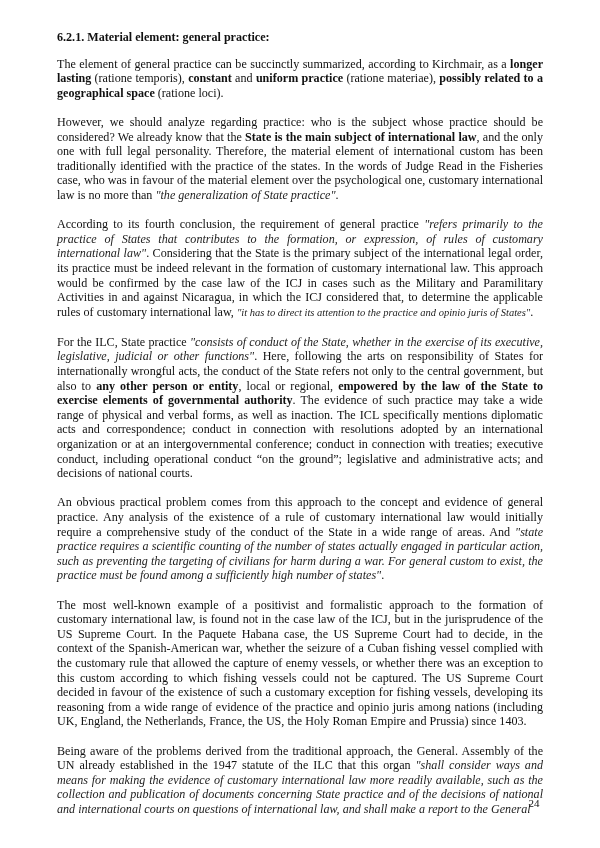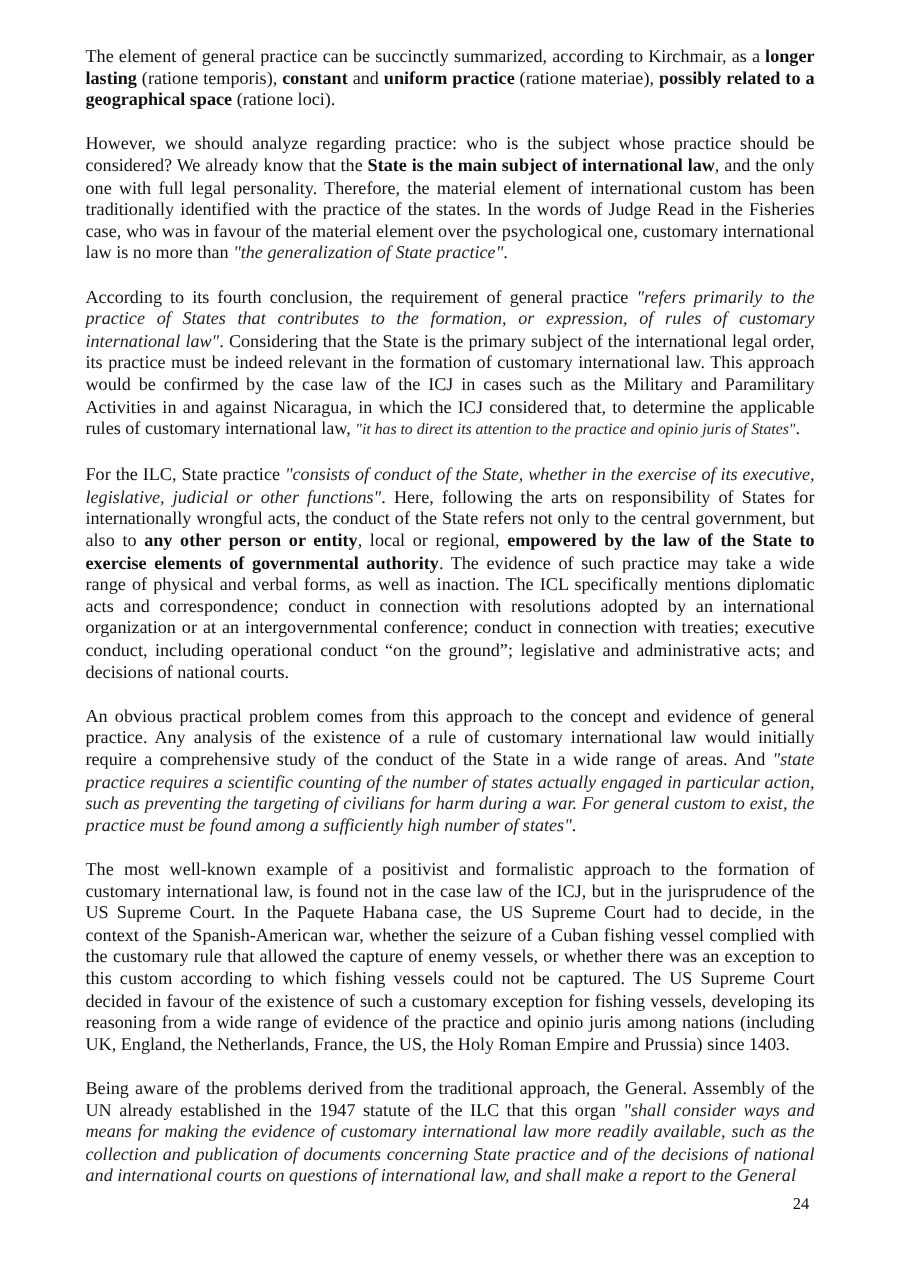--- a/index.html
+++ b/index.html
@@ -4,32 +4,33 @@
 <style>
   html, body { margin: 0; padding: 0; background: #ffffff; }
   body { width: 600px; height: 848px; position: relative; overflow: hidden; }
   .page {
     position: absolute; left: 57px; top: 30px; width: 486px;
     font-family: "Liberation Serif", serif; font-size: 12.1px; line-height: 14.6px;
     color: #111; text-align: justify;
   }
   .heading { font-weight: bold; margin: 0; }
   p { margin: 0 0 14.6px 0; }
-  p.first { margin-top: 0; }
+  p.first { margin-top: 12px; }
   i, .it { font-style: italic; color: #222; }
   b { font-weight: bold; }
   .pagenum {
     position: absolute; left: 524px; top: 797px; width: 20px; text-align: center;
     font-family: "Liberation Serif", serif; font-size: 11px; color: #111;
   }
 </style>
 </head>
 <body>
 
 <div class="page">
+  <div class="heading">6.2.1. Material element: general practice:</div>
 
   <p class="first"><span>The element of general practice can be succinctly summarized, according to Kirchmair, as a </span><b>longer lasting</b><span> (ratione temporis), </span><b>constant</b><span> and </span><b>uniform practice</b><span> (ratione materiae), </span><b>possibly related to a geographical space</b><span> (ratione loci).</span></p>
 
   <p><span>However, we should analyze regarding practice: who is the subject whose practice should be considered? We already know that the </span><b>State is the main subject of international law</b><span>, and the only one with full legal personality. Therefore, the material element of international custom has been traditionally identified with the practice of the states. In the words of Judge Read in the Fisheries case, who was in favour of the material element over the psychological one, customary international law is no more than </span><i>"the generalization of State practice"</i><span>.</span></p>
 
   <p><span>According to its fourth conclusion, the requirement of general practice </span><i>"refers primarily to the practice of States that contributes to the formation, or expression, of rules of customary international law"</i><span>. Considering that the State is the primary subject of the international legal order, its practice must be indeed relevant in the formation of customary international law. This approach would be confirmed by the case law of the ICJ in cases such as the Military and Paramilitary Activities in and against Nicaragua, in which the ICJ considered that, to determine the applicable rules of customary international law, </span><i style="font-size:10.5px">"it has to direct its attention to the practice and opinio juris of States"</i><span>.</span></p>
 
   <p><span>For the ILC, State practice </span><i>"consists of conduct of the State, whether in the exercise of its executive, legislative, judicial or other functions"</i><span>. Here, following the arts on responsibility of States for internationally wrongful acts, the conduct of the State refers not only to the central government, but also to </span><b>any other person or entity</b><span>, local or regional, </span><b>empowered by the law of the State to exercise elements of governmental authority</b><span>. The evidence of such practice may take a wide range of physical and verbal forms, as well as inaction. The ICL specifically mentions diplomatic acts and correspondence; conduct in connection with resolutions adopted by an international organization or at an intergovernmental conference; conduct in connection with treaties; executive conduct, including operational conduct “on the ground”; legislative and administrative acts; and decisions of national courts.</span></p>
 
   <p><span>An obvious practical problem comes from this approach to the concept and evidence of general practice. Any analysis of the existence of a rule of customary international law would initially require a comprehensive study of the conduct of the State in a wide range of areas. And </span><i>"state practice requires a scientific counting of the number of states actually engaged in particular action, such as preventing the targeting of civilians for harm during a war. For general custom to exist, the practice must be found among a sufficiently high number of states"</i><span>.</span></p>

